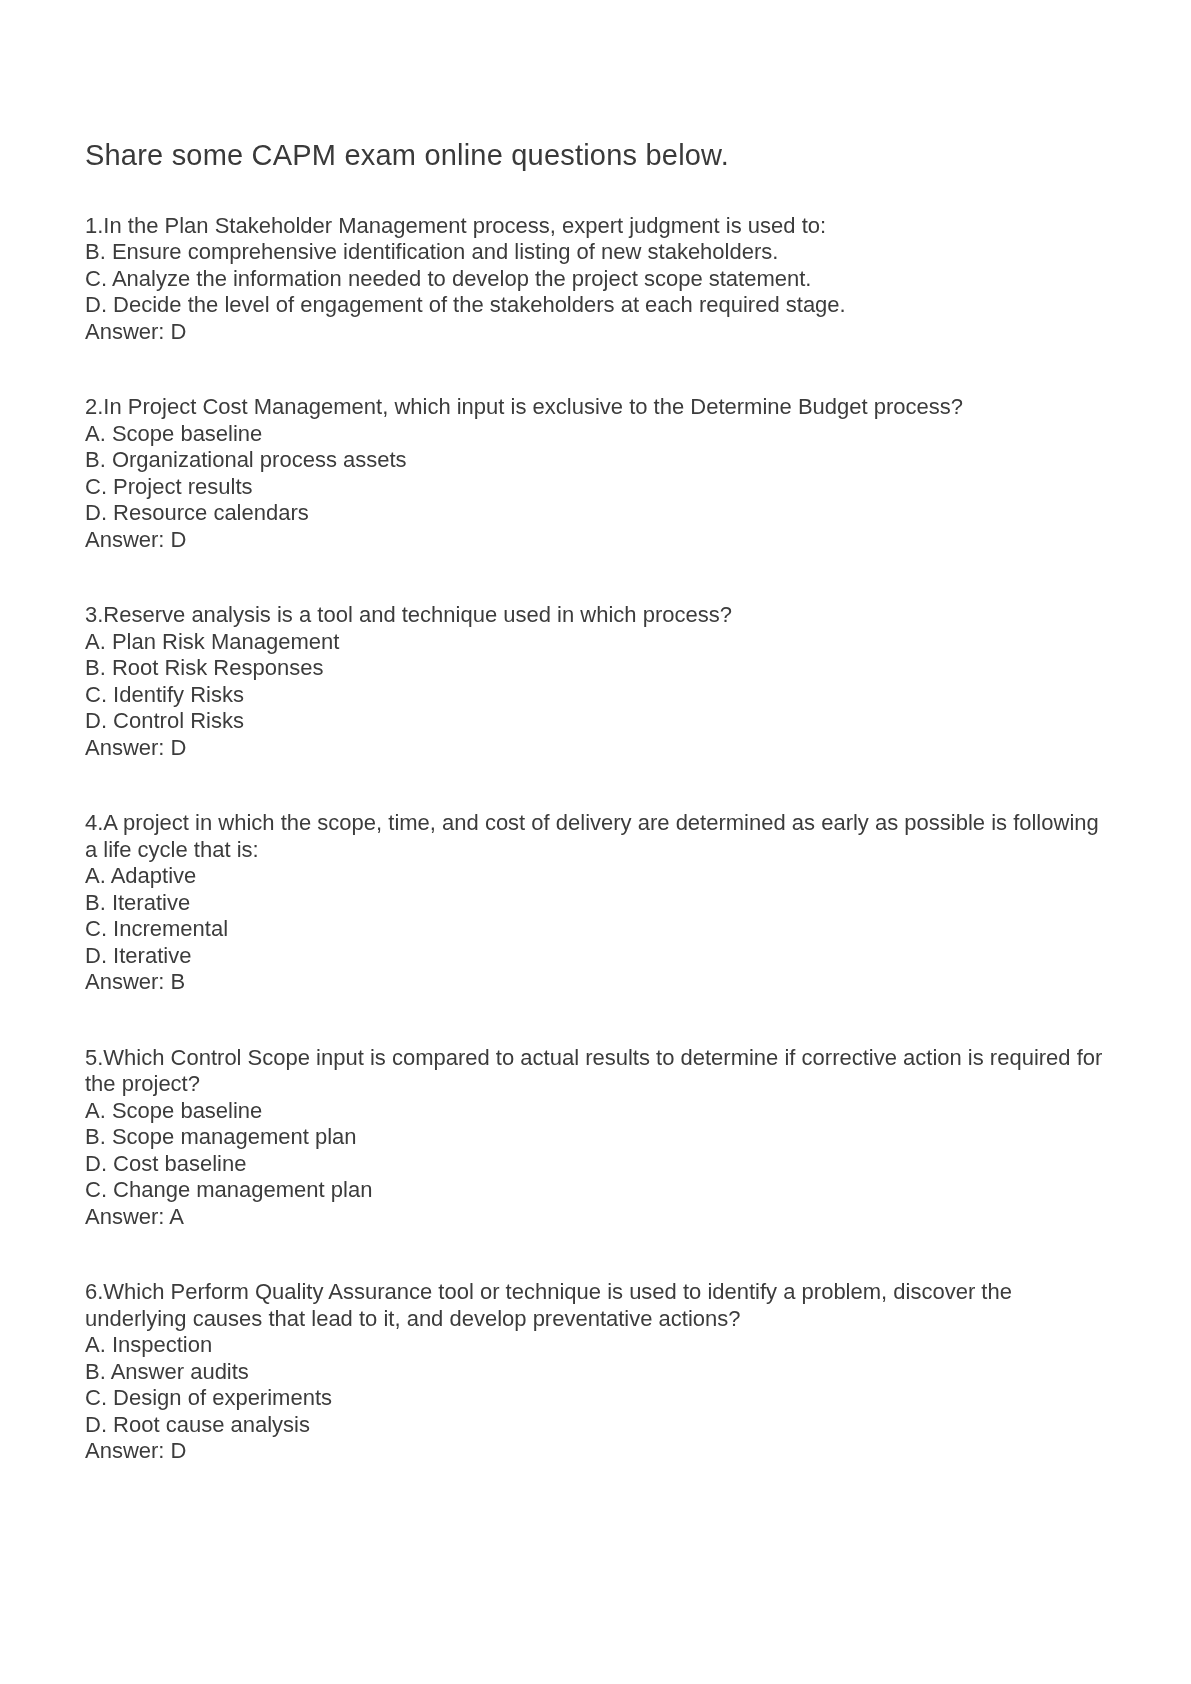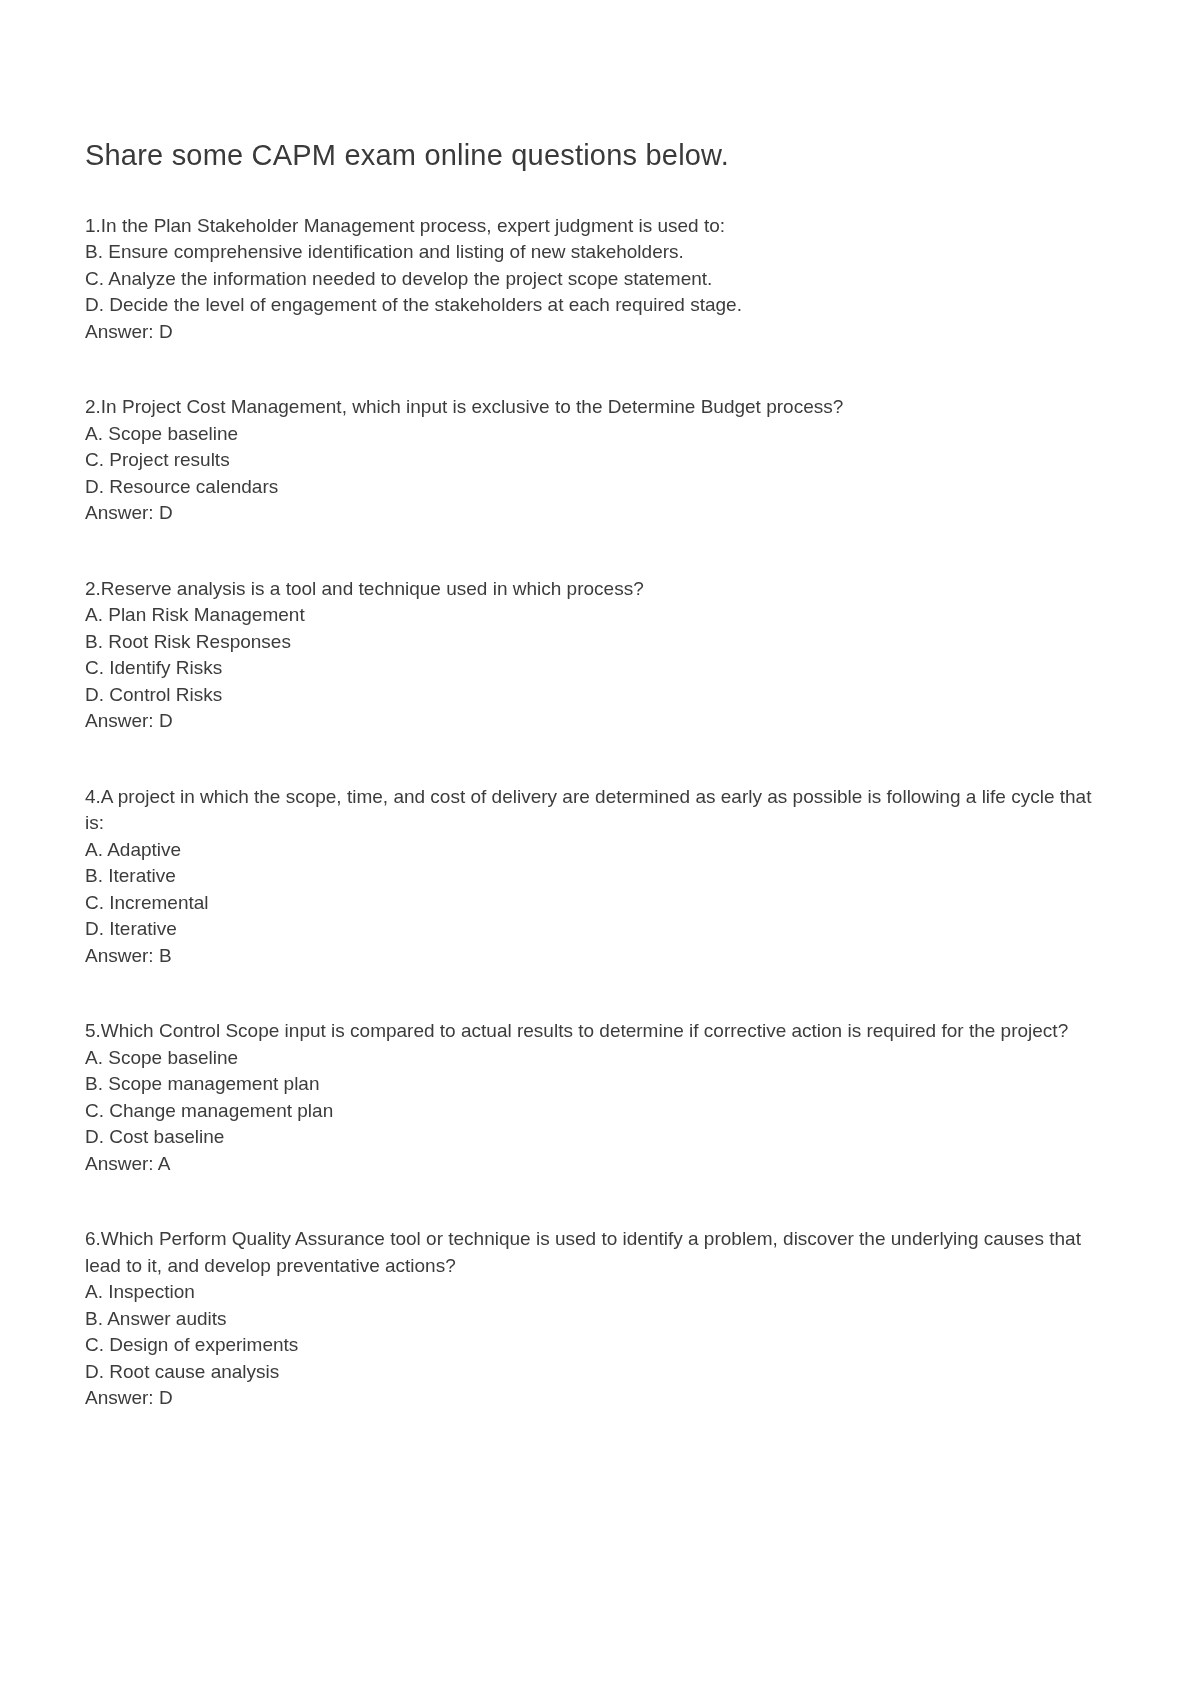--- a/index.html
+++ b/index.html
@@ -23,21 +23,21 @@
   }
   .doc-title {
     font-size: 29px;
     font-weight: 400;
     letter-spacing: 0.2px;
     color: #3a3a3a;
     margin: 0 0 40px 0;
     line-height: 1.2;
   }
   .question {
-    font-size: 19px;
+    font-size: 22px;
     line-height: 26.5px;
     margin: 0 0 49px 0;
   }
   .q-line {
     white-space: normal;
   }
   .footer-bar {
     position: absolute;
     left: 85px;
     bottom: 18px;
@@ -58,49 +58,50 @@
       <div class="q-line">1.In the Plan Stakeholder Management process, expert judgment is used to:</div>
       <div class="q-line">B. Ensure comprehensive identification and listing of new stakeholders.</div>
       <div class="q-line">C. Analyze the information needed to develop the project scope statement.</div>
       <div class="q-line">D. Decide the level of engagement of the stakeholders at each required stage.</div>
       <div class="q-line">Answer: D</div>
     </section>
 
     <section class="question">
       <div class="q-line">2.In Project Cost Management, which input is exclusive to the Determine Budget process?</div>
       <div class="q-line">A. Scope baseline</div>
+      <div class="q-line">B. Organizational process assets</div>
       <div class="q-line">C. Project results</div>
       <div class="q-line">D. Resource calendars</div>
       <div class="q-line">Answer: D</div>
     </section>
 
     <section class="question">
-      <div class="q-line">2.Reserve analysis is a tool and technique used in which process?</div>
+      <div class="q-line">3.Reserve analysis is a tool and technique used in which process?</div>
       <div class="q-line">A. Plan Risk Management</div>
       <div class="q-line">B. Root Risk Responses</div>
       <div class="q-line">C. Identify Risks</div>
       <div class="q-line">D. Control Risks</div>
       <div class="q-line">Answer: D</div>
     </section>
 
     <section class="question">
       <div class="q-line">4.A project in which the scope, time, and cost of delivery are determined as early as possible is following a life cycle that is:</div>
       <div class="q-line">A. Adaptive</div>
       <div class="q-line">B. Iterative</div>
       <div class="q-line">C. Incremental</div>
       <div class="q-line">D. Iterative</div>
       <div class="q-line">Answer: B</div>
     </section>
 
     <section class="question">
       <div class="q-line">5.Which Control Scope input is compared to actual results to determine if corrective action is required for the project?</div>
       <div class="q-line">A. Scope baseline</div>
       <div class="q-line">B. Scope management plan</div>
+      <div class="q-line">D. Cost baseline</div>
       <div class="q-line">C. Change management plan</div>
-      <div class="q-line">D. Cost baseline</div>
       <div class="q-line">Answer: A</div>
     </section>
 
     <section class="question">
       <div class="q-line">6.Which Perform Quality Assurance tool or technique is used to identify a problem, discover the underlying causes that lead to it, and develop preventative actions?</div>
       <div class="q-line">A. Inspection</div>
       <div class="q-line">B. Answer audits</div>
       <div class="q-line">C. Design of experiments</div>
       <div class="q-line">D. Root cause analysis</div>
       <div class="q-line">Answer: D</div>

